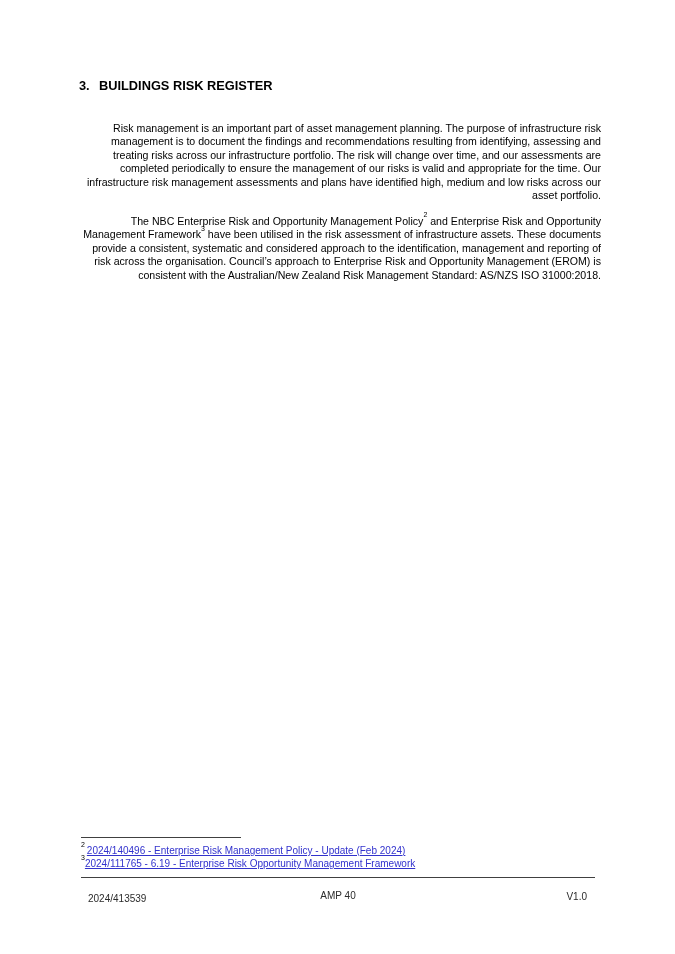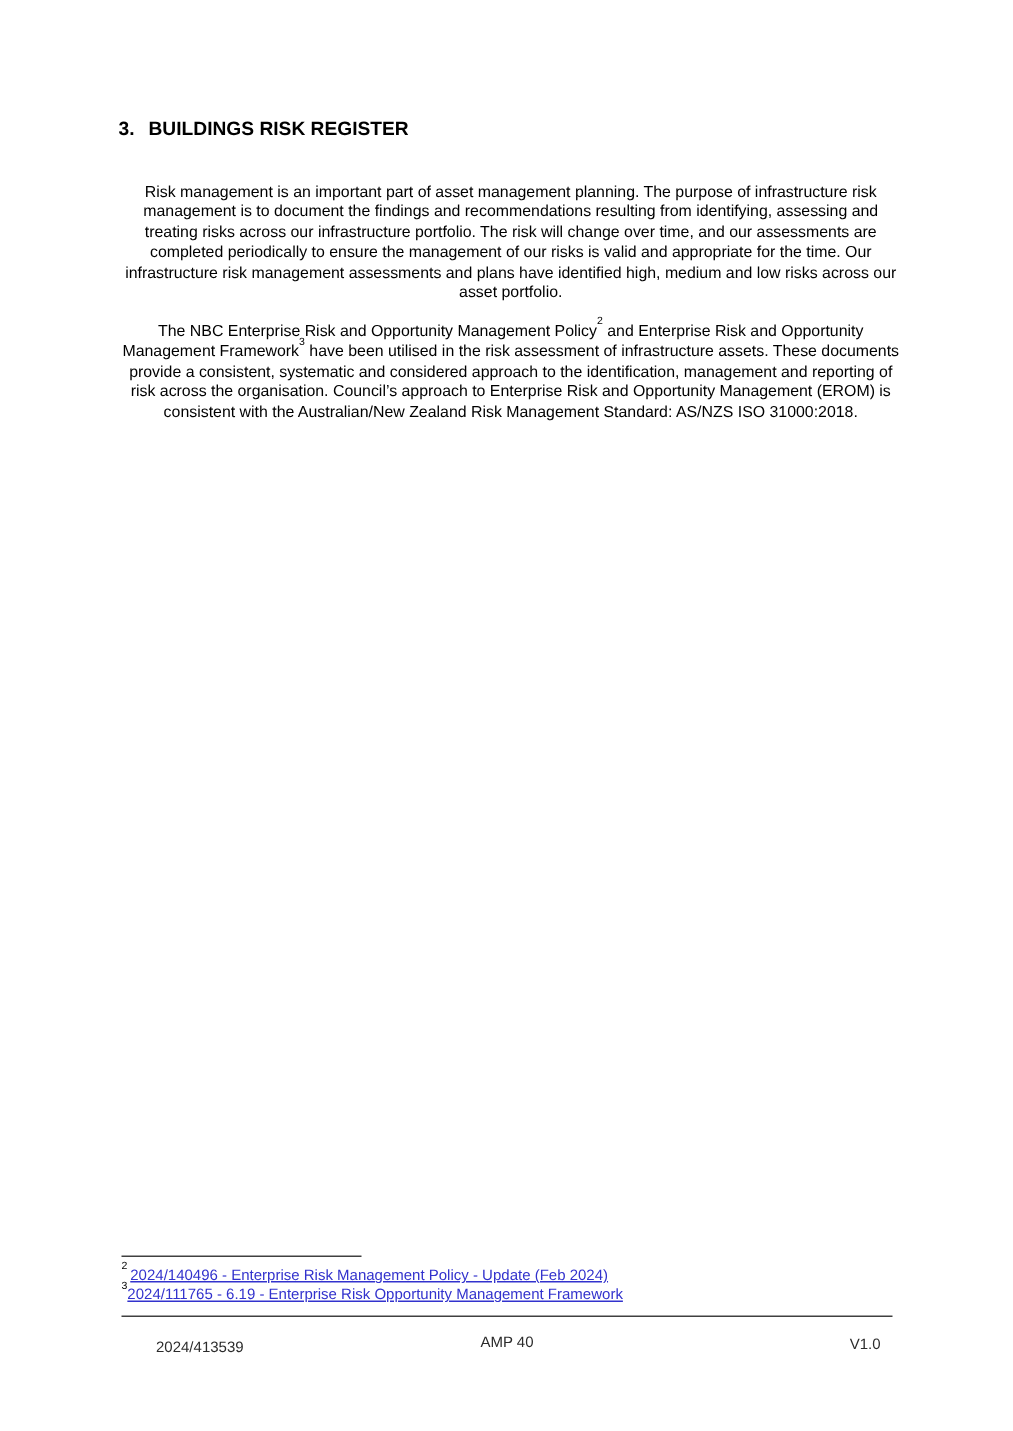--- a/index.html
+++ b/index.html
@@ -25,21 +25,21 @@
   }
   .h-num { display: inline-block; min-width: 20px; }
   .body-text {
     position: absolute;
     top: 122px;
     left: 80px;
     width: 521px;
     font-size: 10.6px;
     line-height: 13.4px;
     color: #000000;
-    text-align: center;
+    text-align: right;
   }
   .body-text p { margin: 0 0 12.6px 0; }
   sup.ref {
     font-size: 7px;
     line-height: 0;
     position: relative;
     top: -3.2px;
   }
   .footnote-sep {
     position: absolute;
@@ -77,21 +77,21 @@
     border-top: 1.5px solid #404040;
   }
   .footer {
     position: absolute;
     left: 81px;
     top: 891px;
     width: 514px;
     font-size: 10px;
     color: #2b2b2b;
   }
-  .footer .f-left { position: absolute; left: 23px; top: 2px; }
+  .footer .f-left { position: absolute; left: 7px; top: 2px; }
   .footer .f-center { display: block; width: 100%; text-align: center; top: -1px; position: relative; }
   .footer .f-right { position: absolute; right: 8px; top: 0; }
 </style>
 </head>
 <body>
 
 <div class="page">
 
   <h1 class="heading"><span class="h-num">3.</span><span>BUILDINGS RISK REGISTER</span></h1>
 

